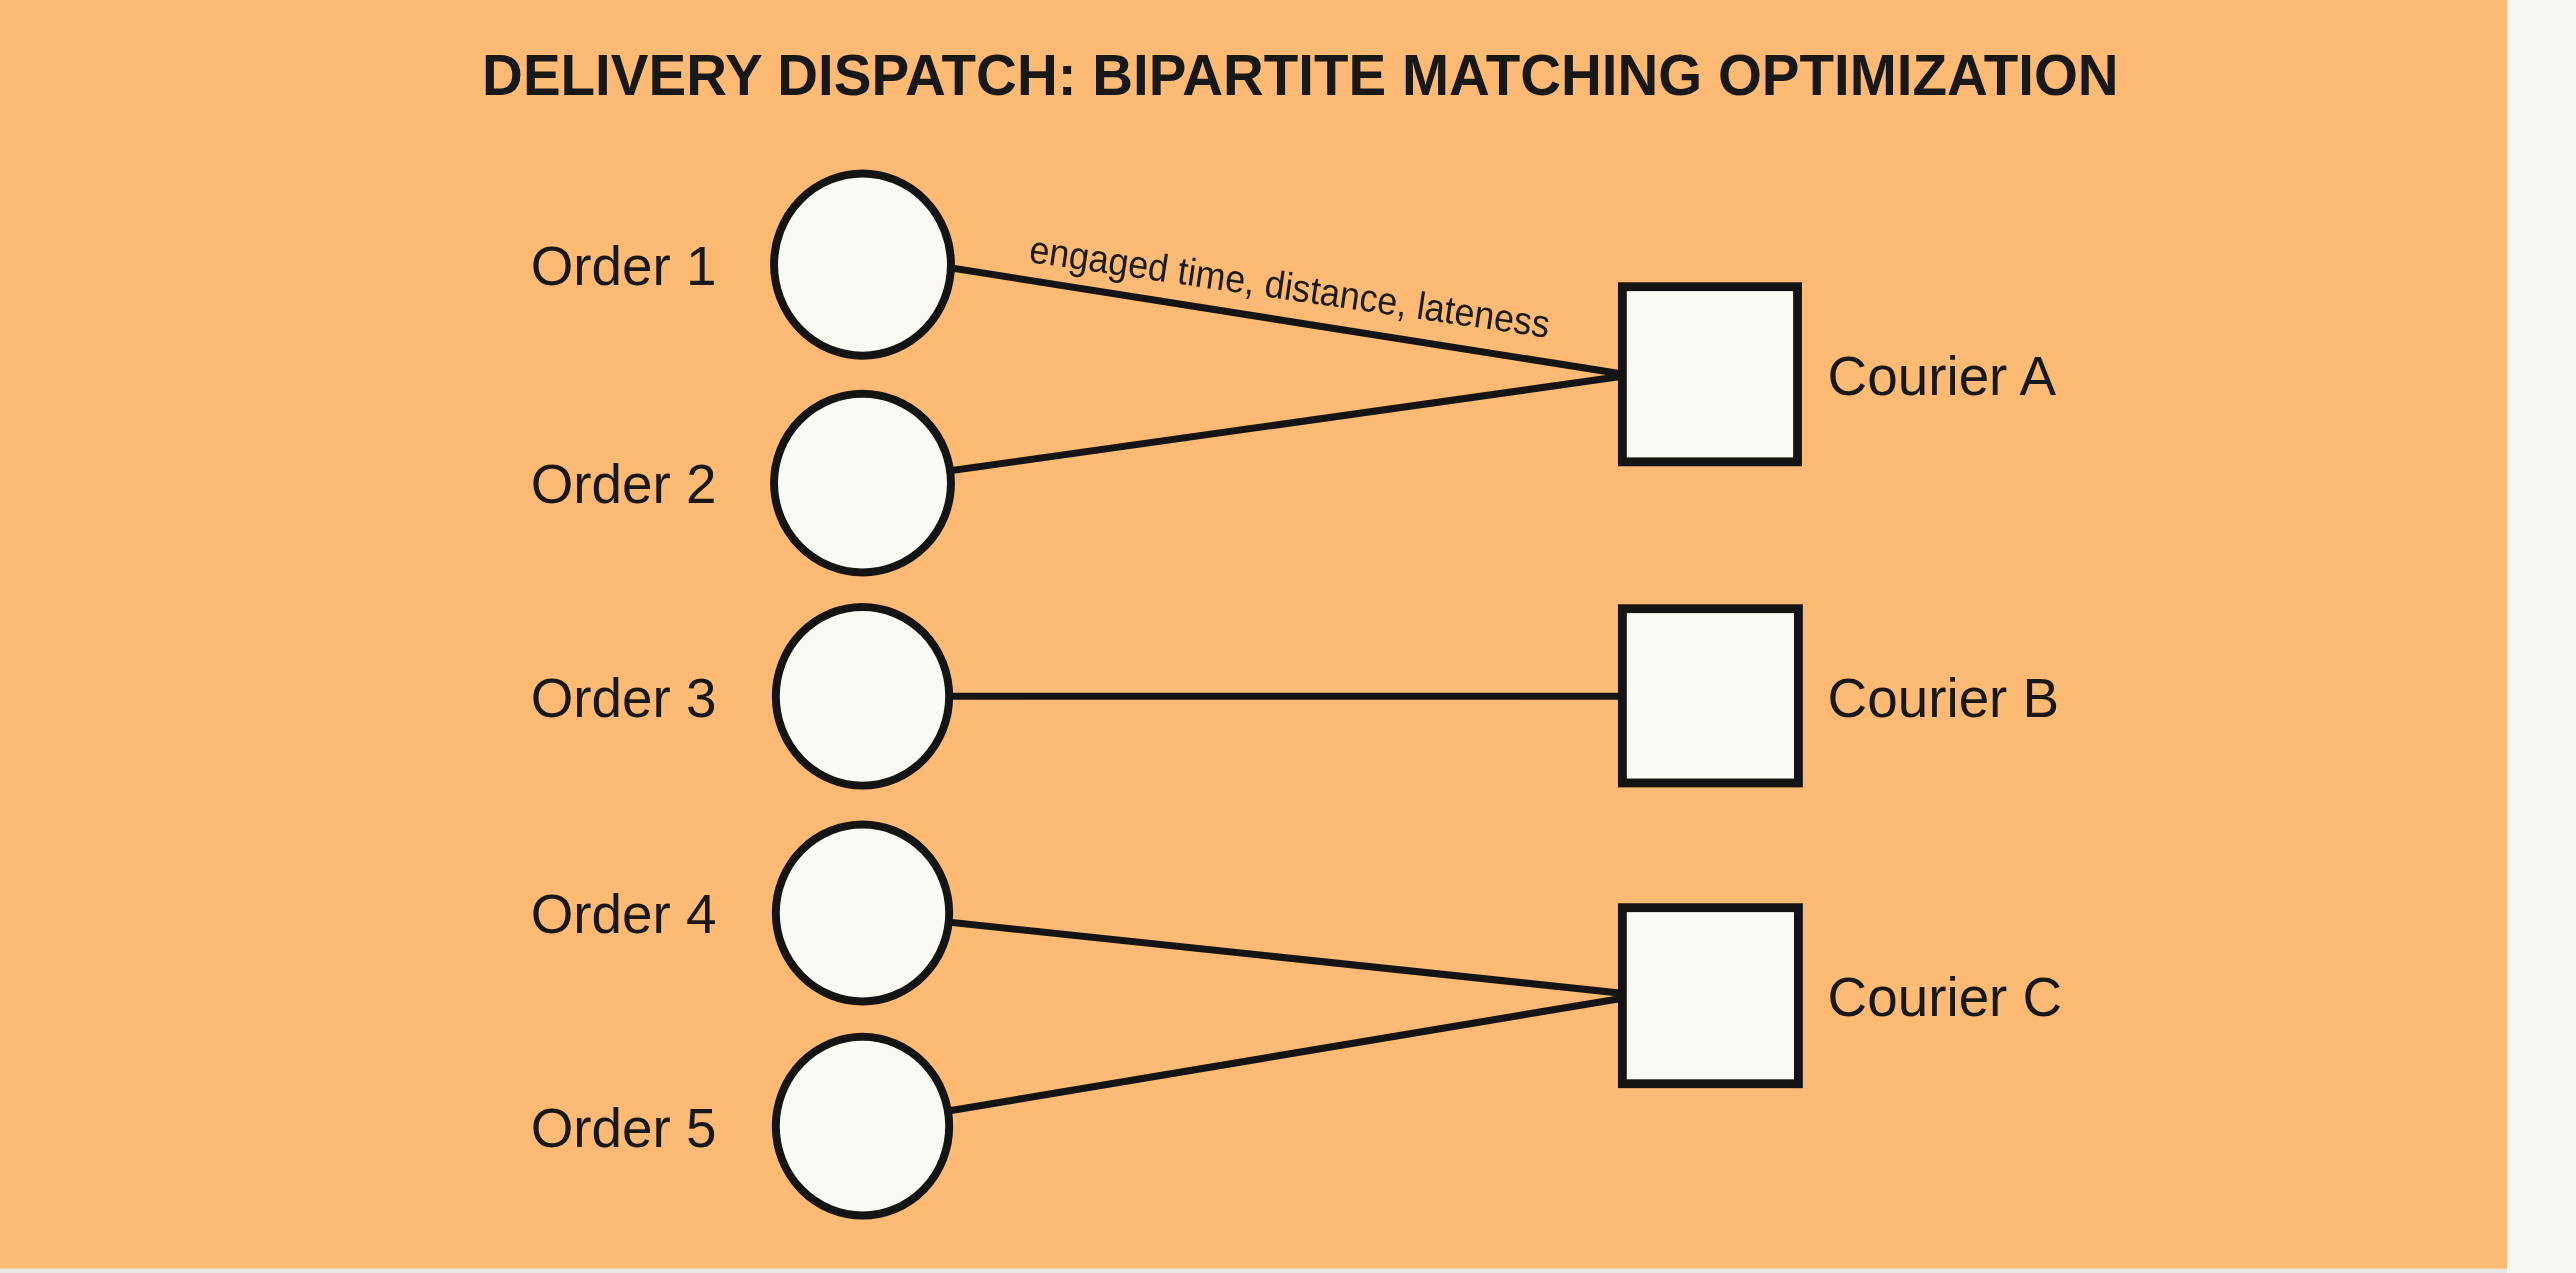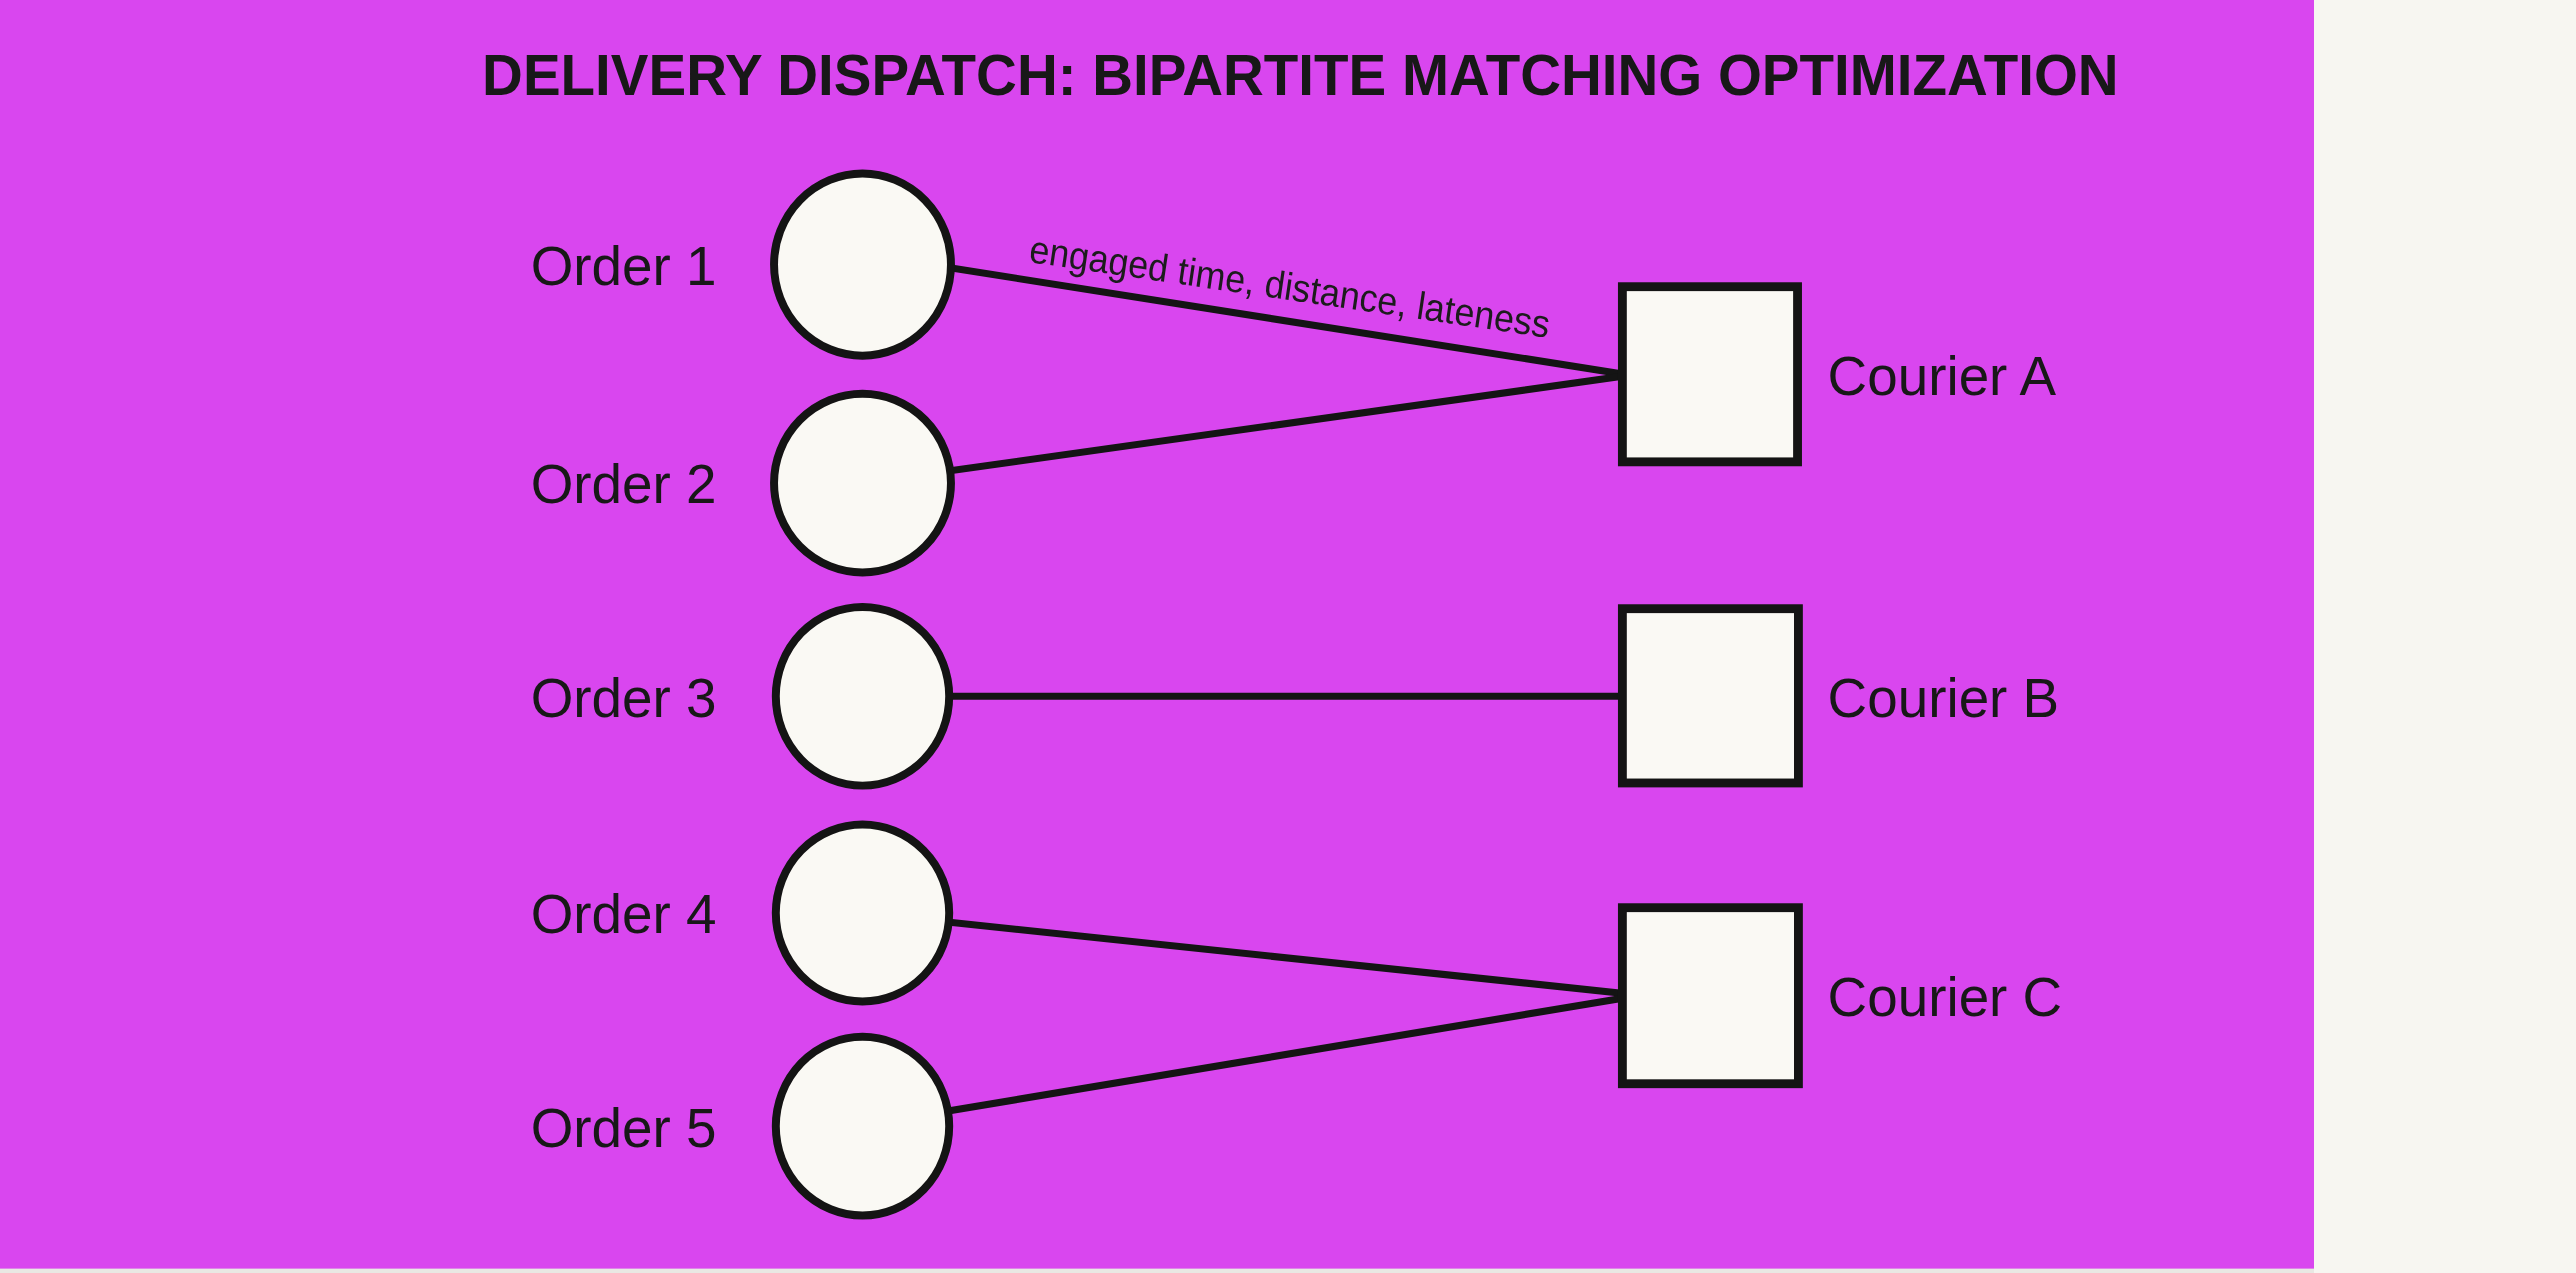--- a/index.html
+++ b/index.html
@@ -1,24 +1,24 @@
 <!DOCTYPE html>
 <html style="font-size:14px"><head>
 <meta charset="utf-8">
 <style>
   html, body {
     margin: 0;
     padding: 0;
     background: #f7f6f1;
   }
   .stage {
-    width: 2314px;
+    width: 2507px;
     height: 1274px;
     position: relative;
-    background: #d946ef;
+    background: #fdba74;
     overflow: hidden;
   }
   svg { display: block; }
   text {
     font-family: "Liberation Sans", sans-serif;
     fill: #181818;
   }
   .title-text {
     font-size: 65px;
     font-weight: 700;

